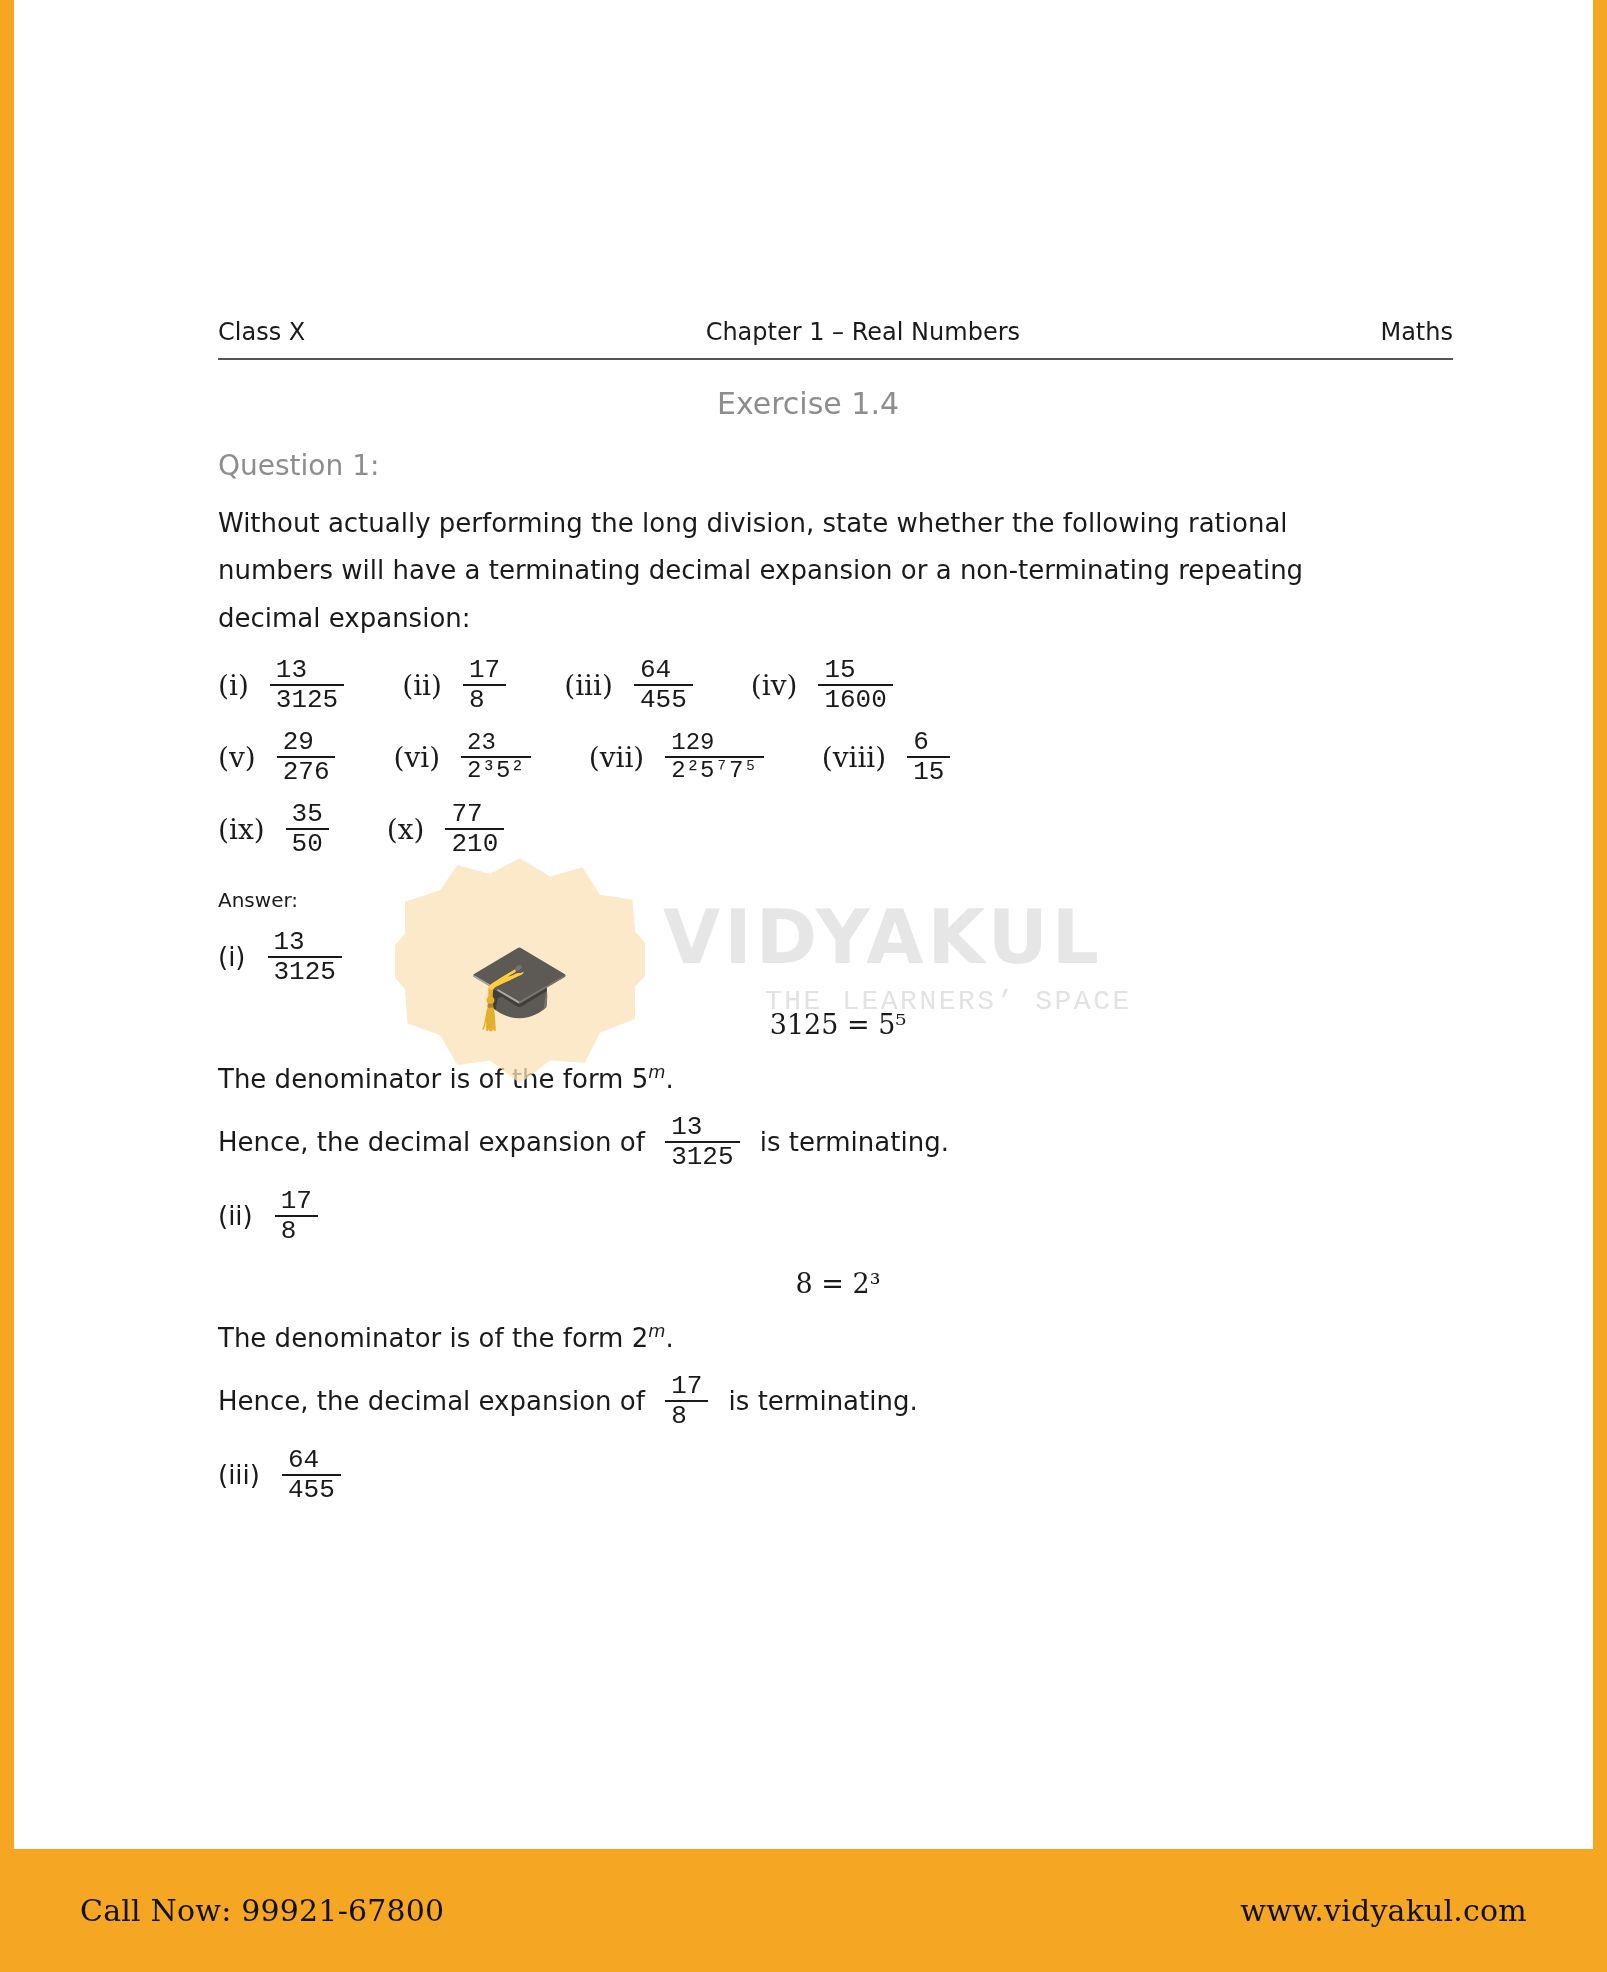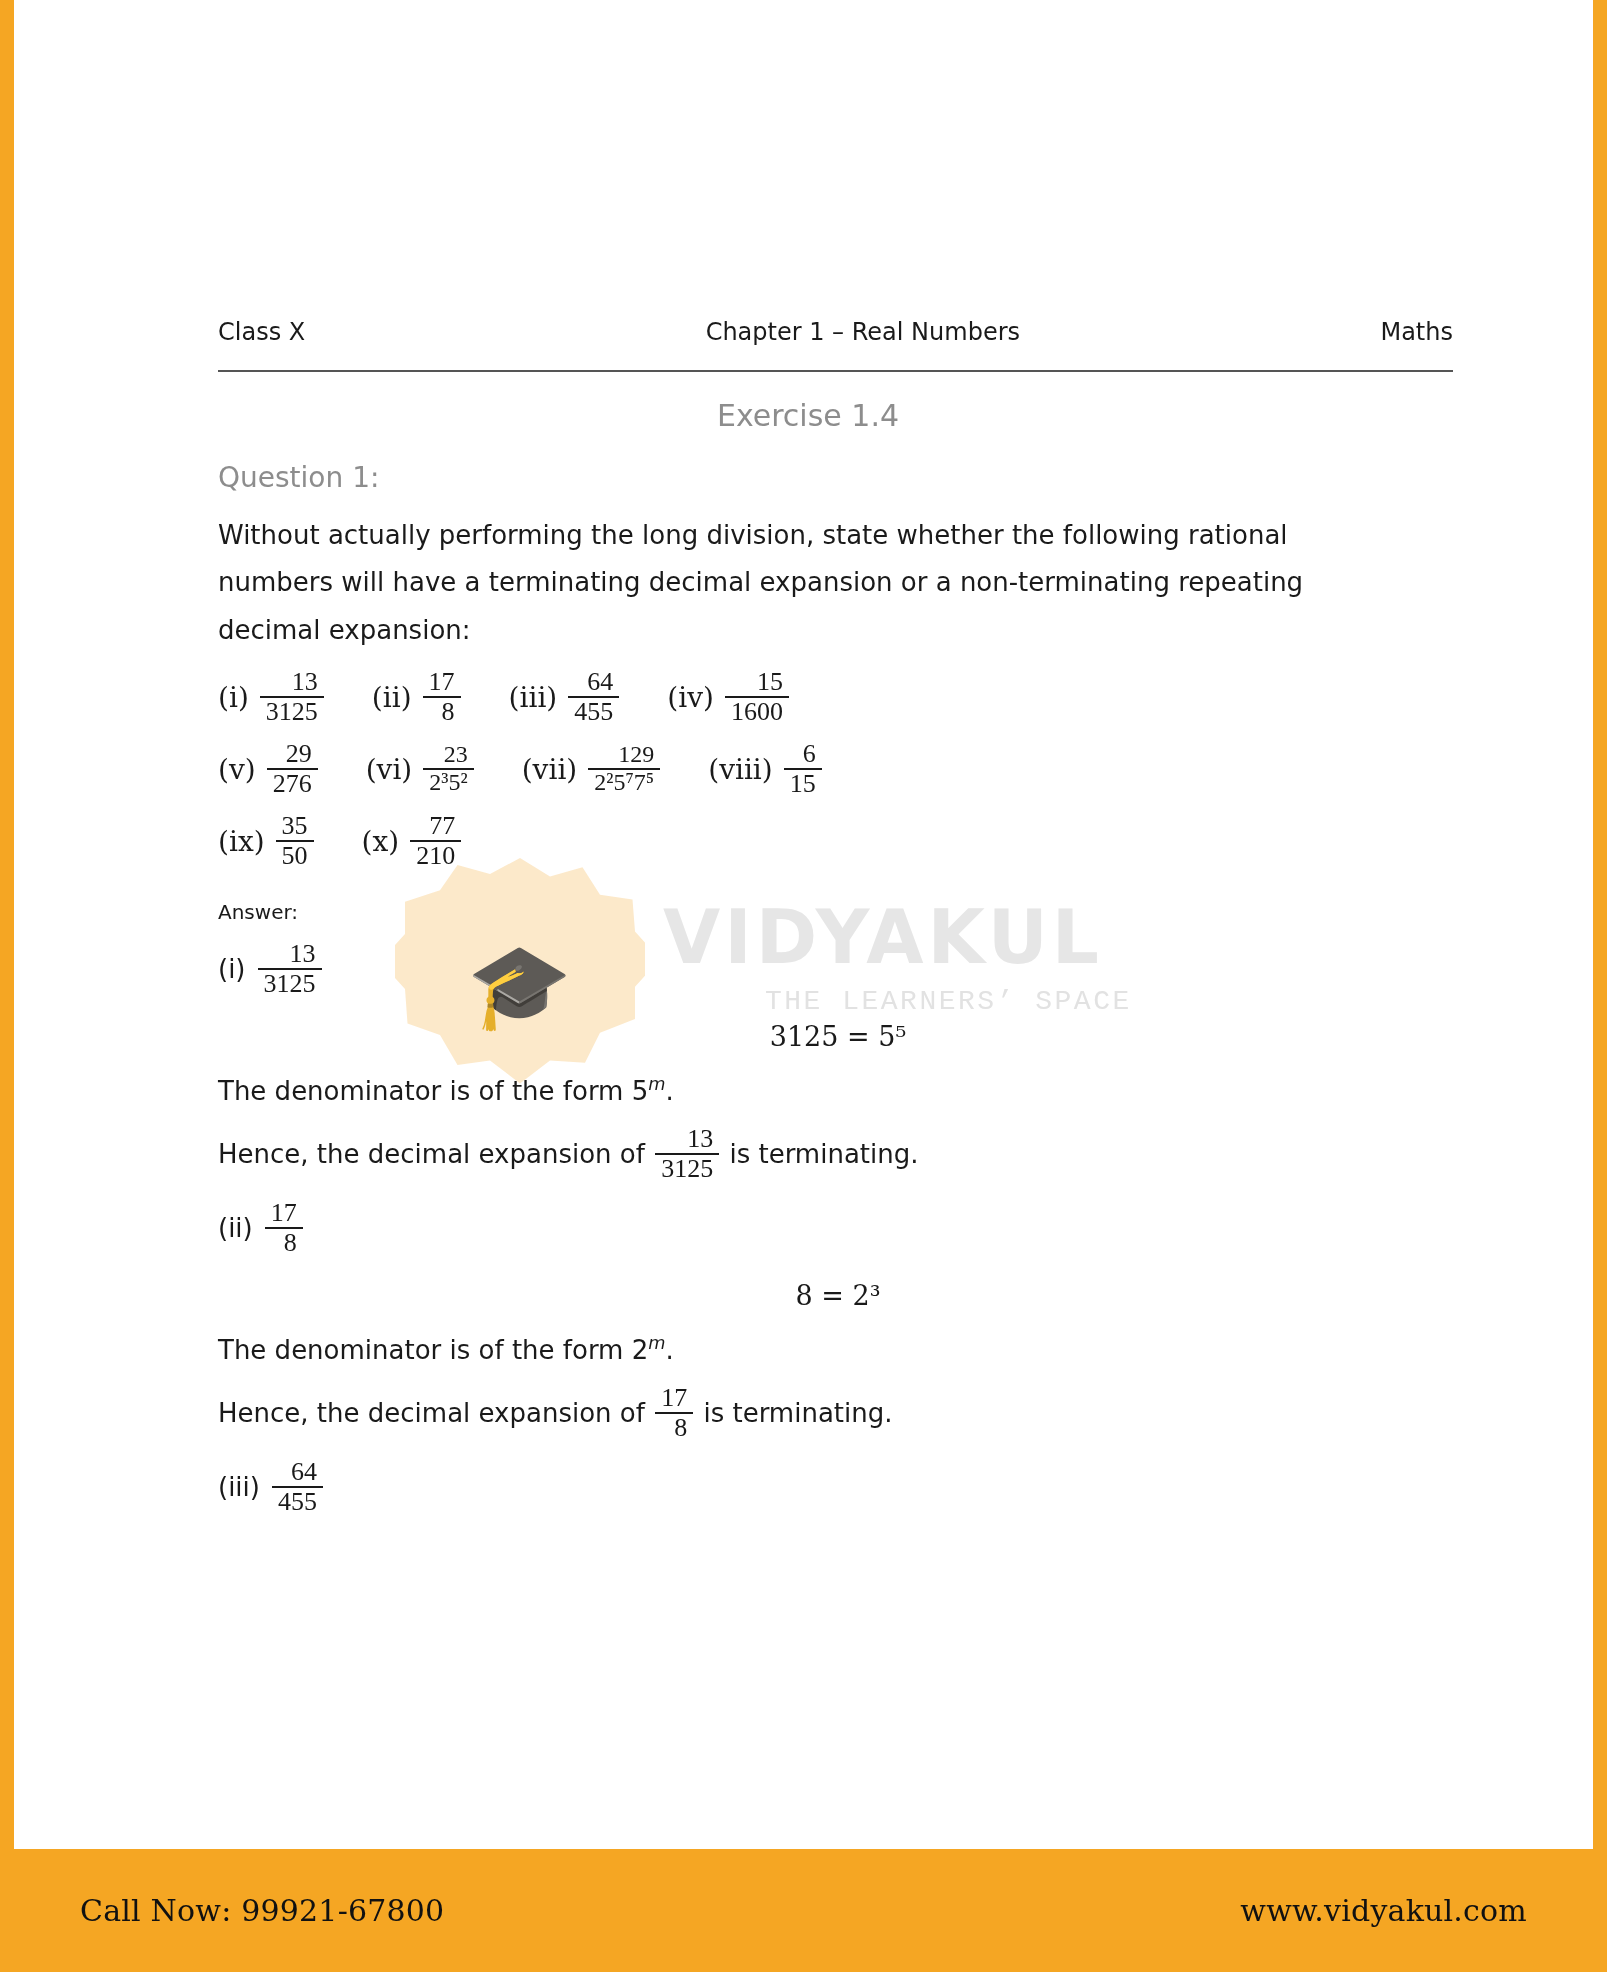--- a/index.html
+++ b/index.html
@@ -68,21 +68,21 @@
     top: 318px;
     width: 1240px;
   }
 
   .hdr {
     display: flex;
     justify-content: space-between;
     align-items: baseline;
     font-size: 24px;
     color: #1a1a1a;
-    padding-bottom: 24px;
+    padding-bottom: 12px;
     border-bottom: 2px solid #555555;
     width: 1235px;
   }
   .hdr-center { margin-left: 40px; }
 
   .exercise-title {
     text-align: center;
     font-size: 30px;
     color: #8d8d8d;
     margin-top: 26px;
@@ -100,24 +100,24 @@
     color: #1a1a1a;
     line-height: 1.82;
     margin-top: 18px;
     width: 1160px;
   }
 
   
   .frac {
     display: inline-block;
     vertical-align: middle;
-    text-align: right;
-    font-family: Liberation Serif, serif;
+    text-align: left;
+    font-family: Liberation Mono, monospace;
     line-height: 1.08;
-    margin: 0 2px;
+    margin: 0 12px;
   }
   .frac .num {
     display: block;
     padding: 0 6px;
     font-size: 26px;
   }
   .frac .den {
     display: block;
     padding: 0 6px 0;
     border-top: 2px solid #1a1a1a;

